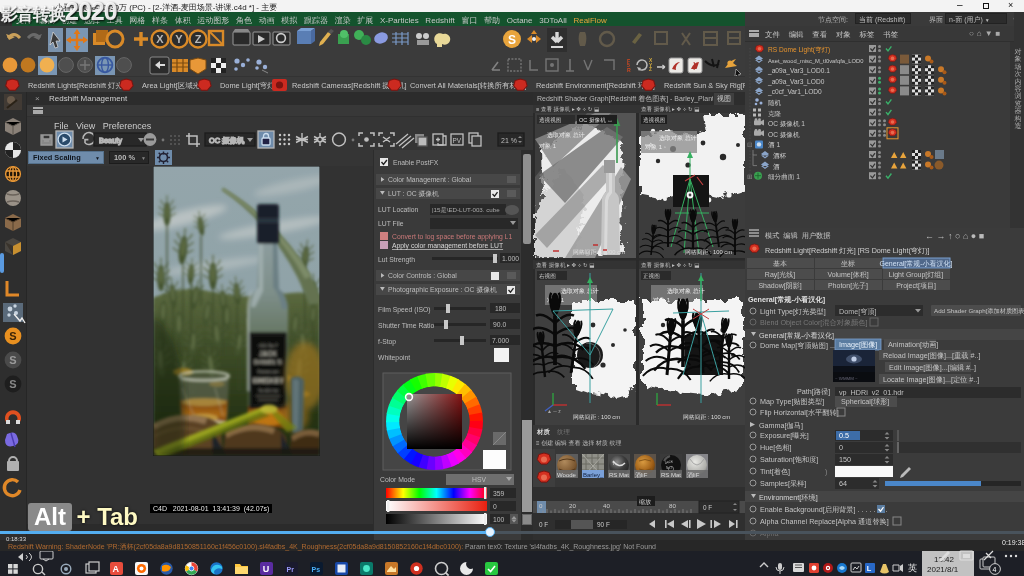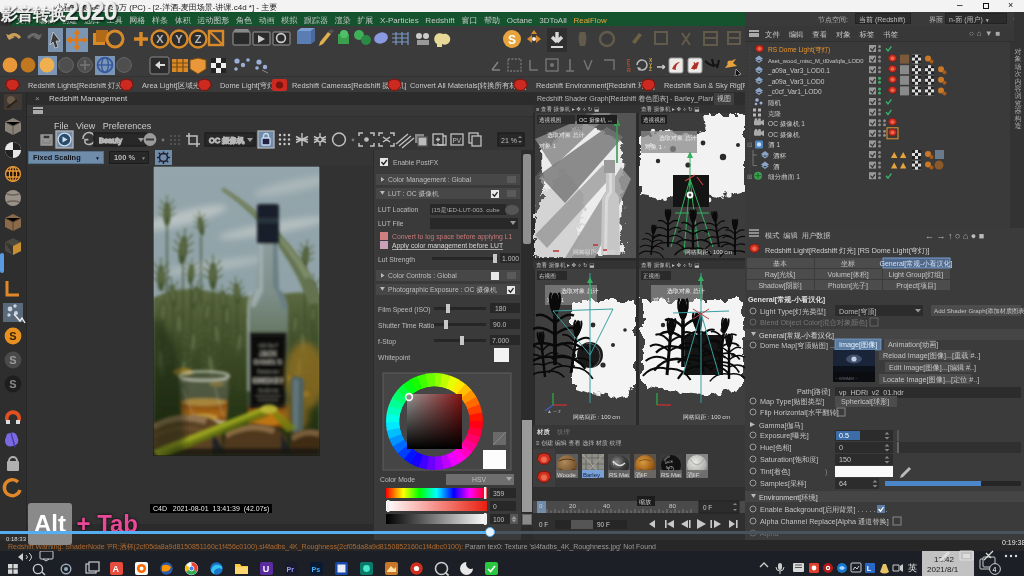--- a/index.html
+++ b/index.html
@@ -1396,22 +1396,22 @@
             <path d="M90 305 h120" stroke="#444" stroke-width="1"></path>
       </g>
     </svg>
   </div>
   <div class="abs" style="left:265px;top:30px;width:14px;height:186px;background:#333;">
     <div class="abs" style="left:3px;top:6px;width:10px;color:#aaa;font-size:7px;line-height:7.4px;text-align:center;">对象场次内容浏览器构造</div>
   </div>
 </div>
 
 <div class="abs" id="alttab" style="left:28px;top:503px;z-index:50;">
-  <span style="display:inline-block;background:#8a8a8a;color:#fff;font-size:24px;font-weight:bold;padding:7px 6px;border-radius:3px;">Alt</span>
-  <span style="color:#ec4899;font-size:24px;font-weight:bold;text-shadow:0 0 3px #000;"> + Tab</span>
+  <span style="display:inline-block;background:#8a8a8a;color:#fff;font-size:24px;font-weight:bold;padding:0 6px;border-radius:3px;">Alt</span>
+  <span style="color:#fef9c3;font-size:24px;font-weight:bold;text-shadow:0 0 3px #000;"> + Tab</span>
 </div>
 <div class="abs" id="vprogress" style="left:0;top:531px;width:1024px;height:3px;background:#49535c;z-index:60;">
   <div class="abs" style="left:0;top:0;width:490px;height:3px;background:#54aef0;"></div>
   <div class="abs" style="left:485px;top:-4px;width:10px;height:10px;border-radius:50%;background:#e8f4ff;border:1px solid #54aef0;"></div>
 </div>
 <div class="abs" style="left:6px;top:536px;font-size:6px;color:#ddd;z-index:60;">0:18:33</div>
 <div class="abs" style="left:1002px;top:539px;font-size:7px;color:#eee;z-index:60;">0:19:38</div>
 
 <div class="abs" id="statusbar" style="left:0;top:540px;width:1024px;height:11px;background:#272727;overflow:hidden;">
   <div class="abs" style="left:8px;top:2px;font-size:7px;color:#b06a30;white-space:nowrap;">Redshift Warning: ShaderNode 'PR:酒杯(2cf05da8a9d8150851160c1f456c0100).sl4fadbs_4K_Roughness(2cf05da8a9d8150852160c1f4dbc0100): <span style="color:#9a9a9a;">Param tex0: Texture 'sl4fadbs_4K_Roughness.jpg' Not Found</span></div>

